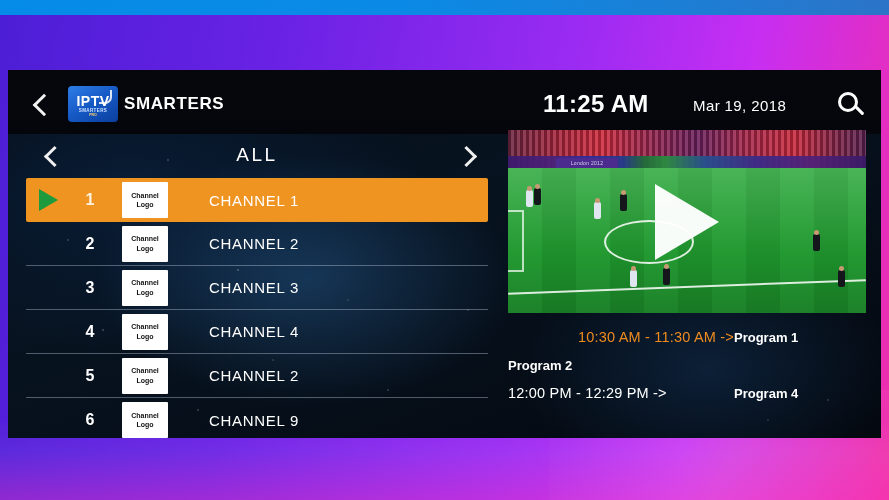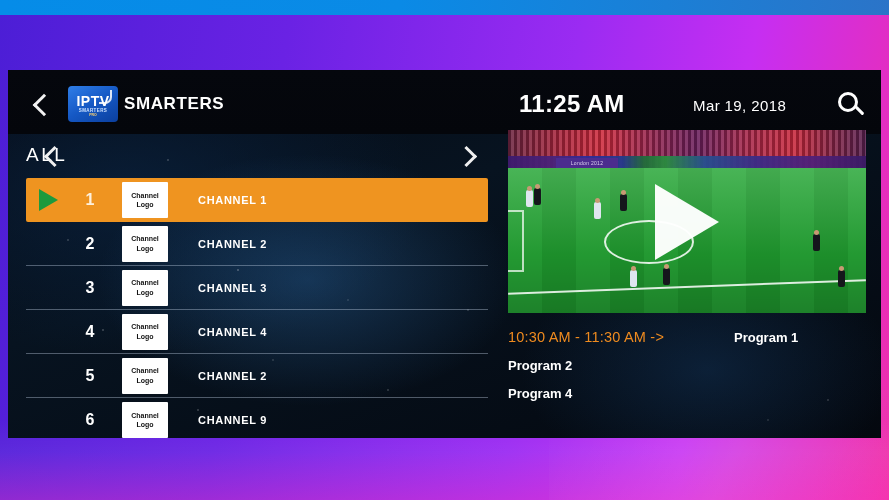--- a/index.html
+++ b/index.html
@@ -107,21 +107,21 @@
     content:""; position:absolute; right:6px; top:4px; width:11px; height:12px;
     border-right: 2px solid rgba(255,255,255,0.85);
     border-bottom: 2px solid rgba(255,255,255,0.85);
     border-bottom-right-radius: 7px;
   }
   .brand-name {
     margin-left: 6px; color: #ffffff; font-size: 17px; font-weight: 700;
     letter-spacing: 0.6px;
   }
   .clock {
-    position: absolute; left: 511px; top: 20px;
+    position: absolute; left: 535px; top: 20px;
     color: #ffffff; font-size: 24px; font-weight: 700; letter-spacing: 0.3px;
   }
   .datetext {
     position: absolute; left: 685px; top: 27px;
     color: #ffffff; font-size: 15px; font-weight: 400; letter-spacing: 0.4px;
   }
   .search-icon {
     position: absolute; left: 830px; top: 22px;
     width: 28px; height: 28px; cursor: pointer;
   }
@@ -131,21 +131,21 @@
   }
   .search-icon .handle {
     position: absolute; left: 16px; top: 17px;
     width: 11px; height: 3px; background: #fff; transform: rotate(45deg);
     border-radius: 2px;
   }
 
   
   .left-panel { position: absolute; left: 18px; top: 64px; width: 462px; height: 304px; }
   .cat-bar {
-    position: relative; height: 42px; display: flex; align-items: center; justify-content: flex-start;
+    position: relative; height: 42px; display: flex; align-items: center; justify-content: center;
   }
   .cat-arrow {
     position: absolute; width: 16px; height: 16px; cursor: pointer;
   }
   .cat-arrow.left { left: 18px; }
   .cat-arrow.right { right: 14px; }
   .cat-arrow::before {
     content: ""; position: absolute; left: 3px; top: 2px;
     width: 12px; height: 12px;
     border-left: 3px solid #f0f0f0; border-bottom: 3px solid #f0f0f0;
@@ -183,21 +183,21 @@
   }
   .chan-row.selected .chan-num { color: #fdf0dd; }
   .chan-logo {
     width: 46px; height: 36px; background: #ffffff; border-radius: 1px;
     display: flex; flex-direction: column; align-items: center; justify-content: center;
     margin-left: 12px;
     color: #111; font-size: 7px; font-weight: 700; line-height: 1.35;
     text-align: center;
   }
   .chan-name {
-    margin-left: 30px; color: #ffffff; font-size: 11px; font-weight: 700;
+    margin-left: 41px; color: #ffffff; font-size: 15px; font-weight: 400;
     letter-spacing: 0.7px;
   }
   .chan-row.selected .chan-name { color: #ffffff; }
 
   
   .right-panel { position: absolute; left: 500px; top: 60px; width: 360px; }
   .video {
     position: relative; width: 358px; height: 183px; overflow: hidden;
     background: #0a3d0a;
   }
@@ -256,21 +256,21 @@
 
   .epg { margin-top: 10px; width: 358px; }
   .epg-row {
     display: flex; align-items: center; height: 28px; cursor: pointer;
   }
   .epg-time {
     width: 226px; color: #ffffff; font-size: 14.5px; font-weight: 400;
     letter-spacing: 0.2px;
   }
   .epg-name { color: #ffffff; font-size: 13px; font-weight: 700; }
-  .epg-row.current .epg-time { color: #ef8b1f; }
+  .epg-row.current .epg-time { color: #ef8b1f; text-align: right; }
   .epg-row.current .epg-name { color: #ffffff; }
 </style>
 </head>
 <body>
 
 <div class="frame">
   <div class="frame-topband"></div>
   <div class="frame-sheen"></div>
   <div class="frame-sheen2"></div>
 
@@ -388,19 +388,20 @@
 
       <div class="epg" id="epg-list">
           <div class="epg-row current">
             <span class="epg-time">10:30 AM - 11:30 AM -&gt;</span>
             <span class="epg-name">Program 1</span>
           </div>
           <div class="epg-row">
             <span class="epg-name">Program 2</span>
           </div>
           <div class="epg-row">
+            <span class="epg-time">12:00 PM - 12:29 PM -&gt;</span>
             <span class="epg-name">Program 4</span>
           </div>
         </div>
     </div>
 
   </div>
 </div>
 
 </body></html>

